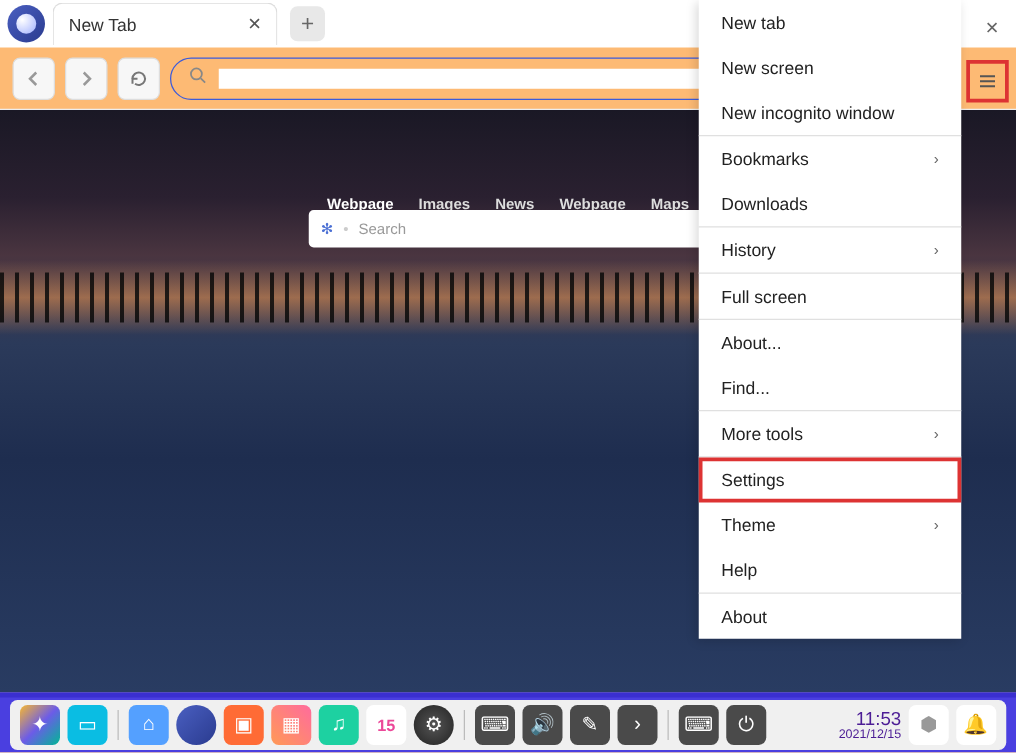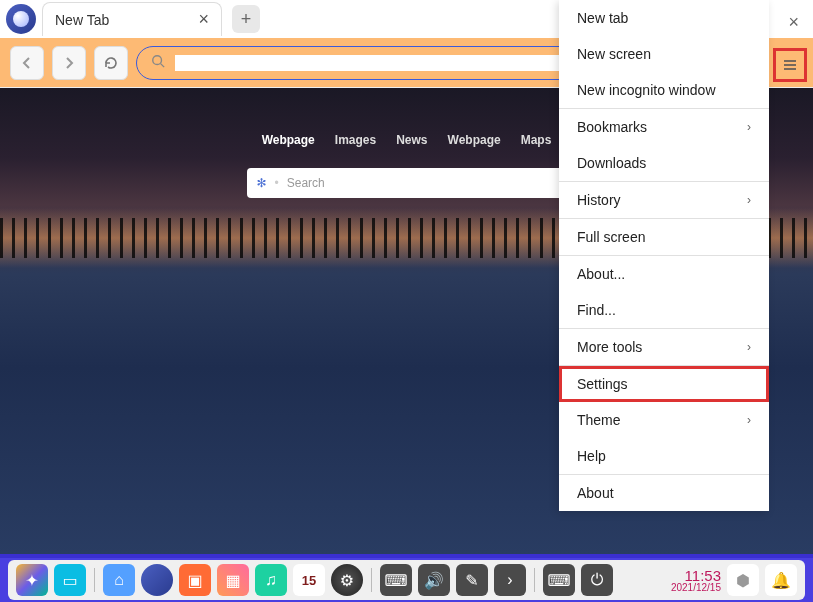--- a/index.html
+++ b/index.html
@@ -19,38 +19,38 @@
 .nav-btn { width: 34px; height: 34px; border: 1px solid #ddd; border-radius: 6px; background: #f7f7f7; display: flex; align-items: center; justify-content: center; color: #888; cursor: pointer; }
 .url-bar { flex: 1; height: 34px; border: 1.5px solid #3b5bdb; border-radius: 18px; display: flex; align-items: center; padding: 0 14px; gap: 10px; }
 .url-bar .search-ic { color: #888; }
 .menu-btn { width: 34px; height: 34px; display: flex; align-items: center; justify-content: center; color: #555; cursor: pointer; border: 3px solid #d33; position: absolute; right: 6px; top: 48px; }
 .close-window { position: absolute; right: 14px; top: 12px; color: #666; font-size: 18px; cursor: pointer; }
 
 .content-area { position: absolute; top: 88px; left: 0; right: 0; bottom: 0; background: linear-gradient(180deg, #1a1825 0%, #2a2030 15%, #4a3540 25%, #2b3a5a 40%, #1e2d4f 60%, #293c62 100%); overflow: hidden; }
 .sky-glow { position: absolute; top: 120px; left: 0; right: 0; height: 60px; background: linear-gradient(180deg, transparent, rgba(255,160,80,0.5), transparent); }
 .treeline { position: absolute; top: 130px; left: 0; right: 0; height: 40px; background: repeating-linear-gradient(90deg, #0a0a0a 0, #0a0a0a 3px, transparent 3px, transparent 12px); opacity: 0.85; }
 
-.search-nav { position: absolute; top: 45px; left: 50%; transform: translateX(-50%); display: flex; gap: 20px; font-size: 12px; color: #ddd; }
+.search-nav { position: absolute; top: 68px; left: 50%; transform: translateX(-50%); display: flex; gap: 20px; font-size: 12px; color: #ddd; }
 .search-nav span { cursor: pointer; font-weight: bold; }
 .search-nav .active { font-weight: bold; color: #fff; }
 .search-box { position: absolute; top: 80px; left: 50%; transform: translateX(-50%); width: 320px; height: 30px; background: #fff; border-radius: 4px; display: flex; align-items: center; padding: 0 10px; gap: 8px; font-size: 12px; color: #999; }
 .paw { color: #4a6fd4; }
 
 .dropdown-menu { position: absolute; top: 0; right: 44px; width: 210px; background: #fff; box-shadow: -2px 2px 8px rgba(0,0,0,0.15); z-index: 100; }
 .menu-item { padding: 10px 18px; font-size: 14px; color: #222; cursor: pointer; display: flex; justify-content: space-between; align-items: center; }
 .menu-divider { height: 1px; background: #e0e0e0; }
 .menu-item .chev { color: #666; font-size: 12px; }
 .menu-item.highlighted { outline: 3px solid #d33; outline-offset: -3px; }
 
 .taskbar { position: absolute; bottom: 0; left: 0; right: 0; height: 48px; background: #4a3fe0; border-top: 4px solid #3a2fd0; display: flex; align-items: center; padding: 0 8px; gap: 6px; }
 .tb-inner { flex: 1; height: 40px; background: #f0f0f0; border-radius: 6px; display: flex; align-items: center; padding: 0 8px; gap: 6px; }
 .tb-icon { width: 32px; height: 32px; border-radius: 6px; display: flex; align-items: center; justify-content: center; font-size: 16px; color: #fff; }
 .tb-sep { width: 1px; height: 24px; background: #bbb; margin: 0 2px; }
 .tb-dark { background: #4a4a4a; }
-.tb-clock { margin-left: auto; text-align: right; color: #be185d; line-height: 1; }
+.tb-clock { margin-left: auto; text-align: right; color: #4c1d95; line-height: 1; }
 .tb-clock .time { font-size: 15px; font-weight: 500; }
 .tb-clock .date { font-size: 10px; }
 </style>
 </head>
 <body>
 
 <div class="browser-window">
 
   <div class="tab-strip">
     <div class="app-icon"></div>
@@ -177,21 +177,21 @@
 <div class="taskbar">
   <div class="tb-inner">
     <div class="tb-icon" style="background:linear-gradient(135deg,#f7b731,#6c5ce7,#00b894)">✦</div>
     <div class="tb-icon" style="background:#0abde3">▭</div>
     <div class="tb-sep"></div>
     <div class="tb-icon" style="background:#54a0ff">⌂</div>
     <div class="tb-icon" style="background:linear-gradient(135deg,#4a5fc1,#2a3b8f);border-radius:50%"></div>
     <div class="tb-icon" style="background:#ff6b35">▣</div>
     <div class="tb-icon" style="background:linear-gradient(45deg,#ff9a56,#ff6b9d)">▦</div>
     <div class="tb-icon" style="background:#1dd1a1">♫</div>
-    <div class="tb-icon" style="background:#fff;color:#7f1d1d;font-size:13px;font-weight:bold">15</div>
+    <div class="tb-icon" style="background:#fff;color:#ec4899;font-size:13px;font-weight:bold">15</div>
     <div class="tb-icon" style="background:radial-gradient(#555,#222);border-radius:50%">⚙</div>
     <div class="tb-sep"></div>
     <div class="tb-icon tb-dark">⌨</div>
     <div class="tb-icon tb-dark">🔊</div>
     <div class="tb-icon tb-dark">✎</div>
     <div class="tb-icon tb-dark">›</div>
     <div class="tb-sep"></div>
     <div class="tb-icon tb-dark">⌨</div>
     <div class="tb-icon tb-dark">⏻</div>
     <div class="tb-clock">

